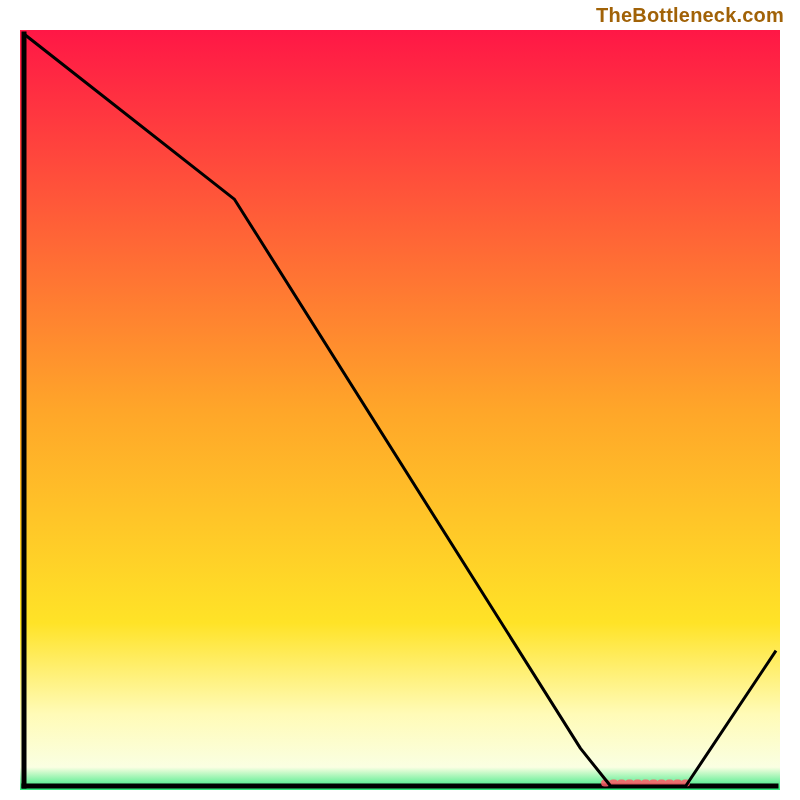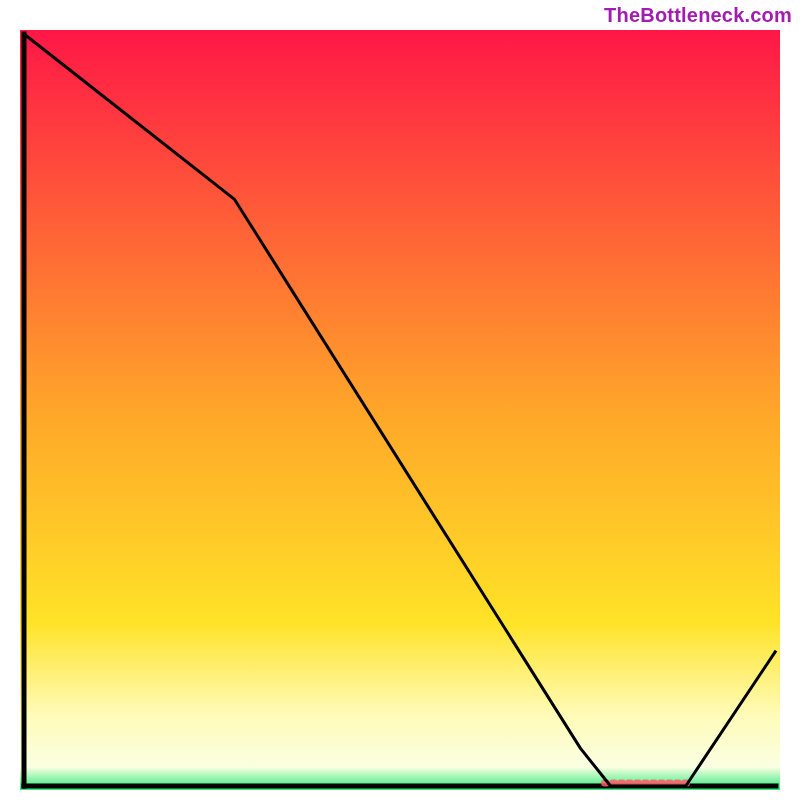--- a/index.html
+++ b/index.html
@@ -1,25 +1,25 @@
 <!DOCTYPE html>
 <html><head>
 <meta charset="utf-8">
 <style>
   * { margin: 0; padding: 0; box-sizing: border-box; }
   html, body { width: 800px; height: 800px; overflow: hidden; background: #fff; }
   .wrap { position: relative; width: 800px; height: 800px; }
   .attrib {
     position: absolute;
     top: 4px;
-    right: 8px;
+    right: 16px;
     font-family: Arial, Helvetica, sans-serif;
     font-size: 20px;
     font-weight: bold;
-    color: #a21caf;
+    color: #a16207;
     letter-spacing: 0.2px;
   }
   .plot {
     position: absolute;
     left: 20px;
     top: 30px;
     width: 760px;
     height: 760px;
   }
   svg { display: block; }

